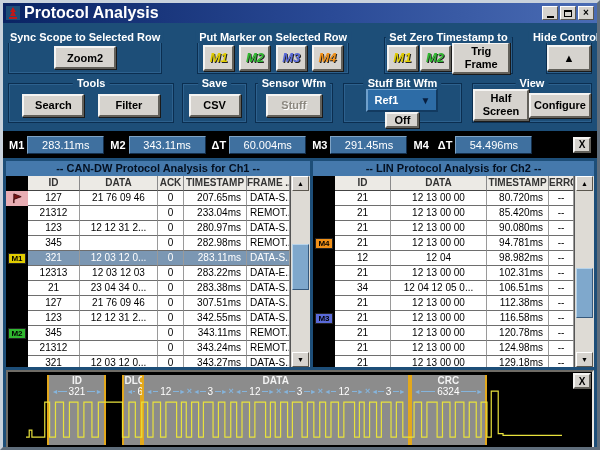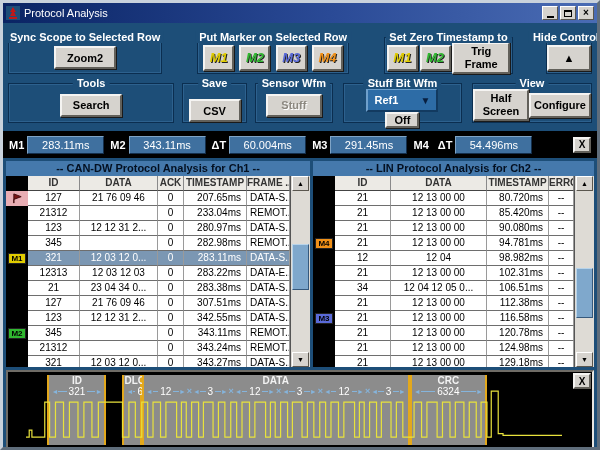--- a/index.html
+++ b/index.html
@@ -3,21 +3,21 @@
 <meta charset="utf-8">
 <style>
   html,body{margin:0;padding:0;background:#777;}
   *{box-sizing:border-box;font-family:"Liberation Sans",sans-serif;}
   .window{position:relative;width:600px;height:450px;background:#1d4e78;
     border:3px solid;border-color:#c9d2dc #5f6d7b #5f6d7b #c9d2dc;overflow:hidden;}
   
   .titlebar{height:20px;background:linear-gradient(90deg,#0a2464,#2a4a96 55%,#4a6cb4);
     display:flex;align-items:center;padding:0 3px;}
   .titlebar .ticon{width:14px;height:14px;margin-right:4px;flex:0 0 auto;}
-  .titlebar .ttext{color:#fff;font-weight:normal;font-size:11px;flex:1;white-space:nowrap;}
+  .titlebar .ttext{color:#fff;font-weight:bold;font-size:16px;flex:1;white-space:nowrap;}
   .winbtn{width:16px;height:14px;background:#d6d3ce;border:1px solid;border-color:#fff #5a564e #5a564e #fff;
     margin-left:2px;display:flex;align-items:center;justify-content:center;font-size:10px;line-height:10px;font-weight:bold;color:#000;}
   .g-min{display:block;width:7px;height:2px;background:#000;margin-top:7px;}
   .g-max{display:block;width:8px;height:7px;border:1px solid #000;border-top-width:2px;}
   
   .trow1,.trow2{display:flex;align-items:stretch;margin:0 5px;}
   .trow1{margin-top:14px;height:37px;gap:12px;}
   .trow2{margin-top:9px;height:40px;}
   .group{position:relative;border:1px solid #0b2e50;box-shadow:inset 0 0 0 1px #2d618e;
     display:flex;align-items:center;justify-content:space-evenly;padding-top:4px;}
@@ -158,23 +158,24 @@
       <div class="btn bUp">
           <span>▲</span>
         </div>
     </div>
   </div>
 
   <div class="trow2">
     <div class="group" style="width:170px;">
       <span class="glabel">Tools</span>
       <div class="btn b62">Search</div>
+      <div class="btn b62">Filter</div>
     </div>
     <div class="sp8"></div>
-    <div class="group" style="width:66px;align-items:flex-end;">
+    <div class="group" style="width:66px;">
       <span class="glabel">Save</span>
       <div class="btn b52">CSV</div>
     </div>
     <div class="sp8"></div>
     <div class="group" style="width:80px;">
       <span class="glabel">Sensor Wfm</span>
       <div class="btn b56 disabled">Stuff</div>
     </div>
     <div class="sp10"></div>
     <div class="group" style="width:122px;flex-direction:column;">

